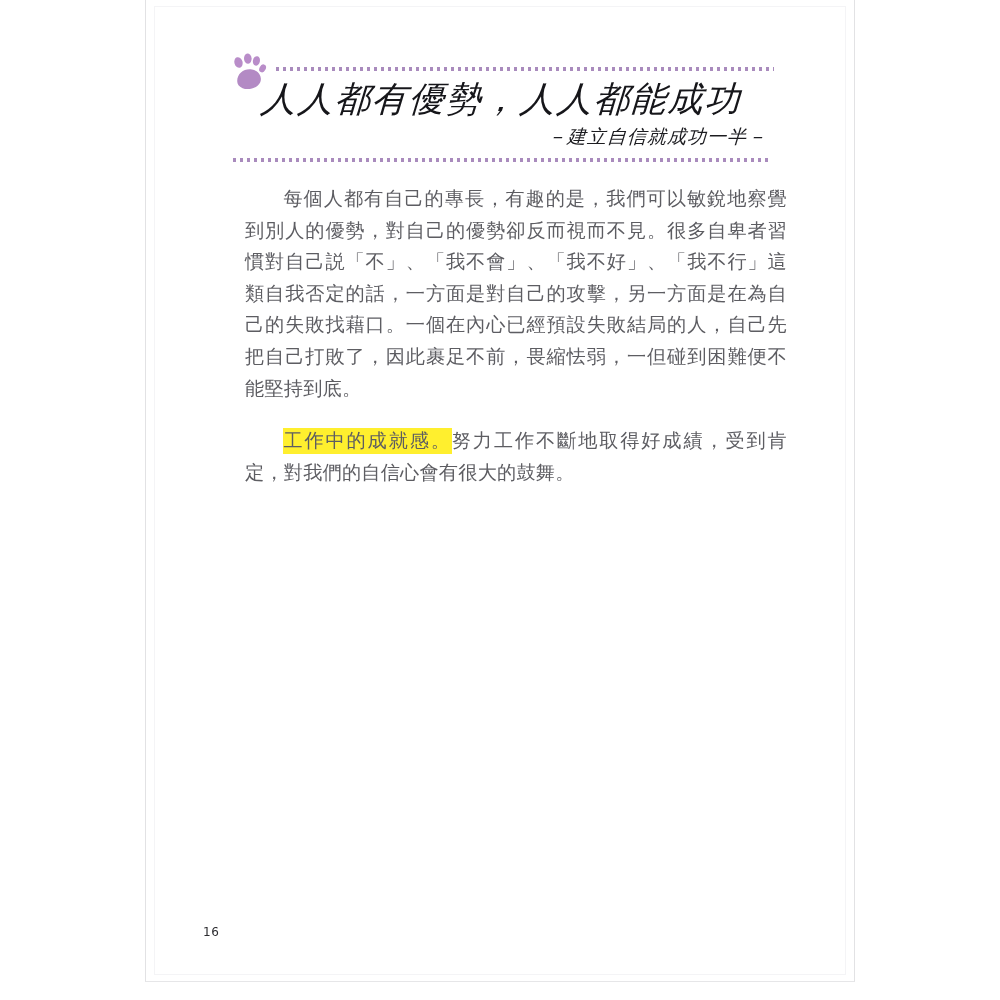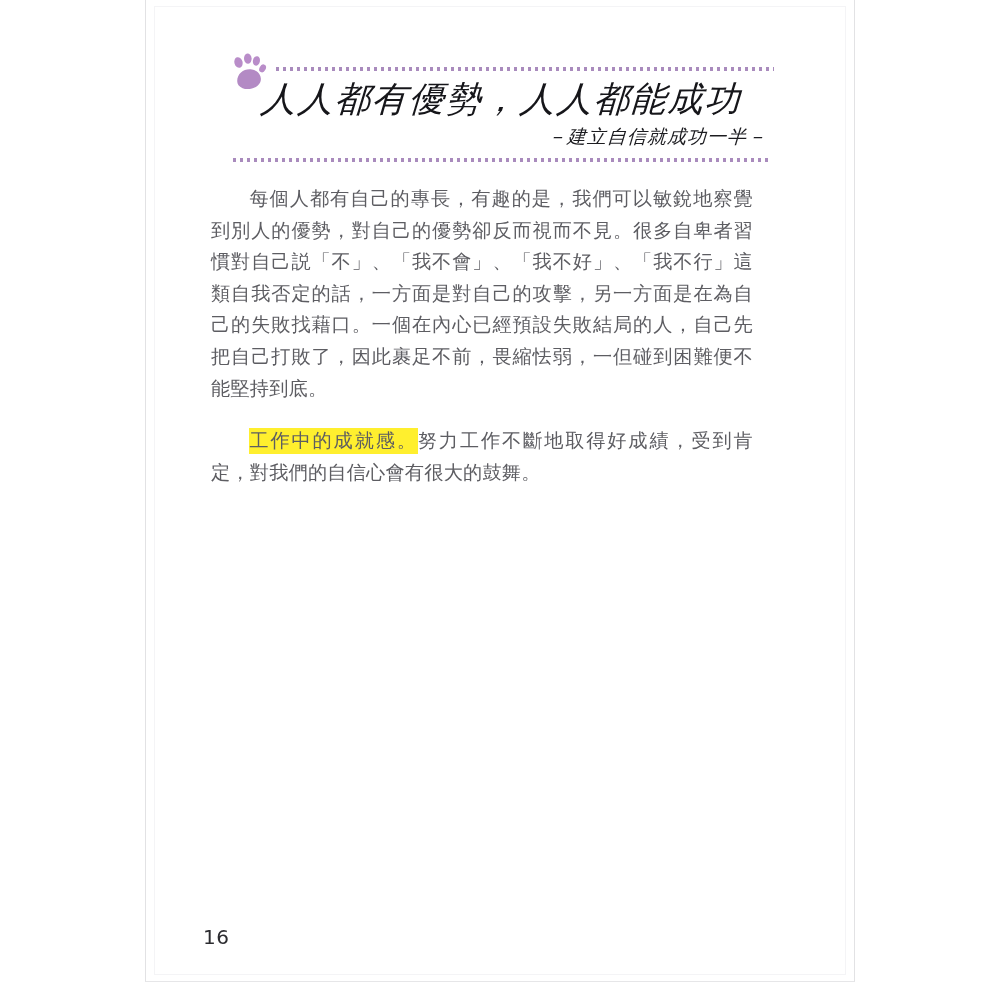--- a/index.html
+++ b/index.html
@@ -115,21 +115,21 @@
     letter-spacing: 1px;
     color: #1c1c20;
     font-style: italic;
     transform: skewX(-3deg);
     white-space: nowrap;
   }
 
   
   .body-column {
     position: absolute;
-    left: 65px;   
+    left: 99px;   
     top: 183px;
     width: 542px; 
   }
 
   .para {
     margin: 0 0 17px 0;
     font-family: "DejaVu Sans", "Liberation Sans", sans-serif;
     font-size: 19.2px;
     line-height: 31.6px;
     color: #5d5d62;
@@ -148,21 +148,21 @@
   }
 
   .gap-before { margin-top: 21px; }
 
   
   .folio {
     position: absolute;
     left: 57px;  
     top: 925px;
     font-family: "DejaVu Sans", "Liberation Sans", sans-serif;
-    font-size: 20px;
+    font-size: 12px;
     color: #2c2c30;
     letter-spacing: 0.5px;
   }
 </style>
 </head>
 <body>
 
 <div class="viewport">
   <div class="page-sheet">
     <div class="page-inner-rule"></div>

